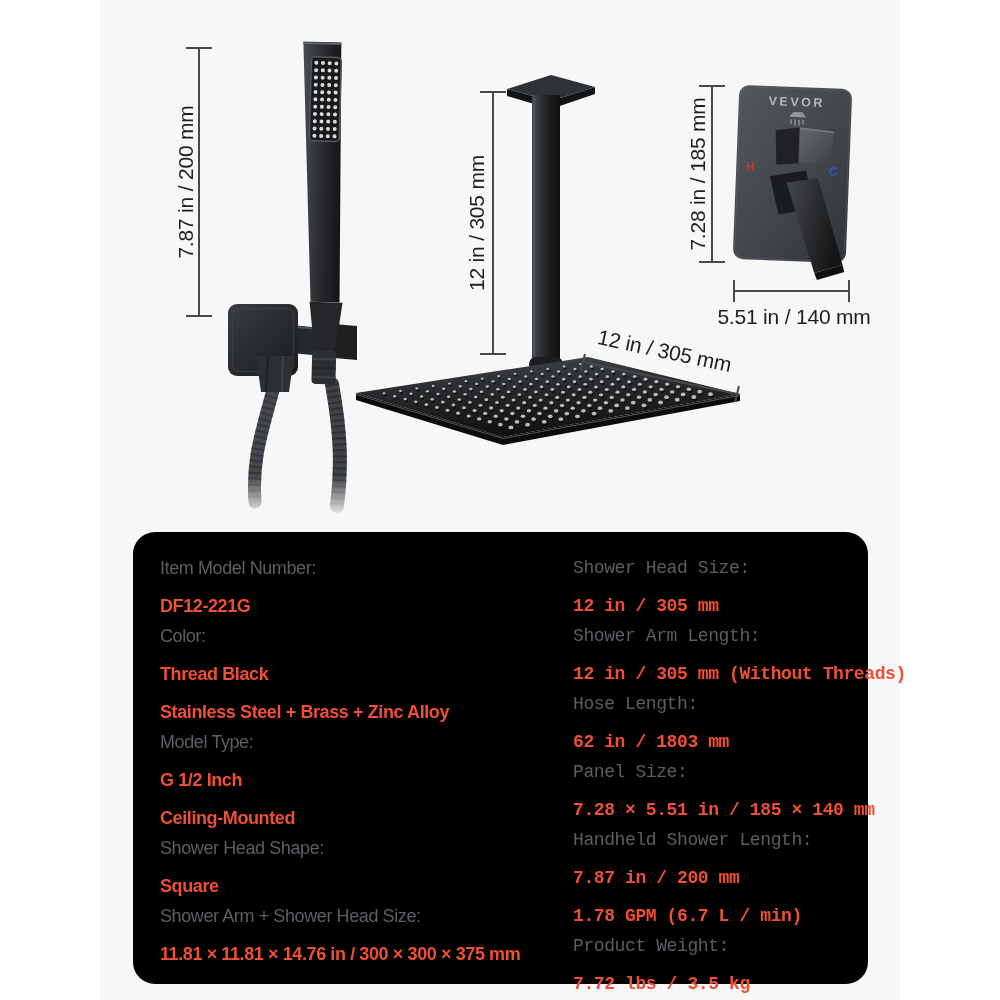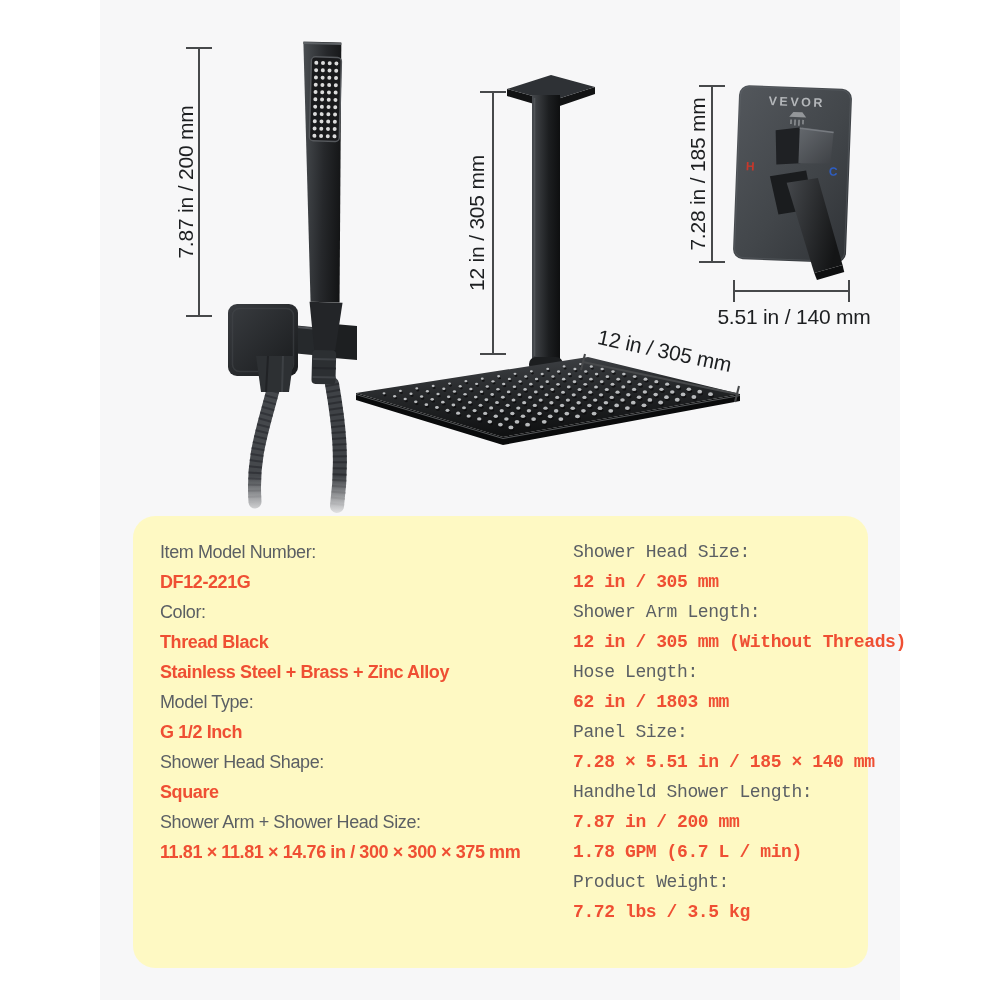--- a/index.html
+++ b/index.html
@@ -1,27 +1,27 @@
 <!DOCTYPE html>
 <html><head>
 <meta charset="utf-8">
 <style>
   html,body{margin:0;padding:0;background:#ffffff;}
   .page{position:relative;width:1000px;height:1000px;background:#ffffff;overflow:hidden;
         font-family:"Liberation Sans",sans-serif;}
   .scene{position:absolute;left:100px;top:0;width:800px;height:1000px;background:#f7f7f8;}
   svg.art{position:absolute;left:0;top:0;width:1000px;height:1000px;}
-  .spec-card{position:absolute;left:133px;top:516px;width:735px;height:452px;
-             background:#fef9c3;border-radius:22px;}
+  .spec-card{position:absolute;left:133px;top:532px;width:735px;height:452px;
+             background:#000000;border-radius:22px;}
   .spec-col{position:absolute;top:21px;}
   .spec-col.left{left:27px;width:412px;}
   .spec-col.right{left:440px;width:290px;font-family:Liberation Mono, monospace;}
   .spec-label,.spec-value{font-size:18px;line-height:30px;white-space:nowrap;letter-spacing:-0.4px;}
   .spec-label{color:#5b5f64;}
-  .spec-value{color:#ef4f33;font-weight:700;}
+  .spec-value{color:#ef4f33;font-weight:700;margin-top:8px;}
   text.dim{fill:#1d1f21;font-size:21px;letter-spacing:-0.2px;font-family:"Liberation Sans",sans-serif;}
   .dimline{stroke:#47494b;stroke-width:2;}
 </style>
 </head>
 <body>
 
 <div class="page">
   <div class="scene"></div>
 
   <svg class="art" viewBox="0 0 1000 1000">
@@ -563,20 +563,21 @@
 
   <div class="spec-card">
     <div class="spec-col left" id="specLeft">
         <div class="spec-label">Item Model Number:</div>
         <div class="spec-value">DF12-221G</div>
         <div class="spec-label">Color:</div>
         <div class="spec-value">Thread Black</div>
         <div class="spec-value">Stainless Steel + Brass + Zinc Alloy</div>
         <div class="spec-label">Model Type:</div>
         <div class="spec-value">G 1/2 Inch</div>
+        <div class="spec-value">Ceiling-Mounted</div>
         <div class="spec-label">Shower Head Shape:</div>
         <div class="spec-value">Square</div>
         <div class="spec-label">Shower Arm + Shower Head Size:</div>
         <div class="spec-value">11.81 × 11.81 × 14.76 in / 300 × 300 × 375 mm</div>
       </div>
     <div class="spec-col right" id="specRight">
         <div class="spec-label">Shower Head Size:</div>
         <div class="spec-value">12 in / 305 mm</div>
         <div class="spec-label">Shower Arm Length:</div>
         <div class="spec-value">12 in / 305 mm (Without Threads)</div>

